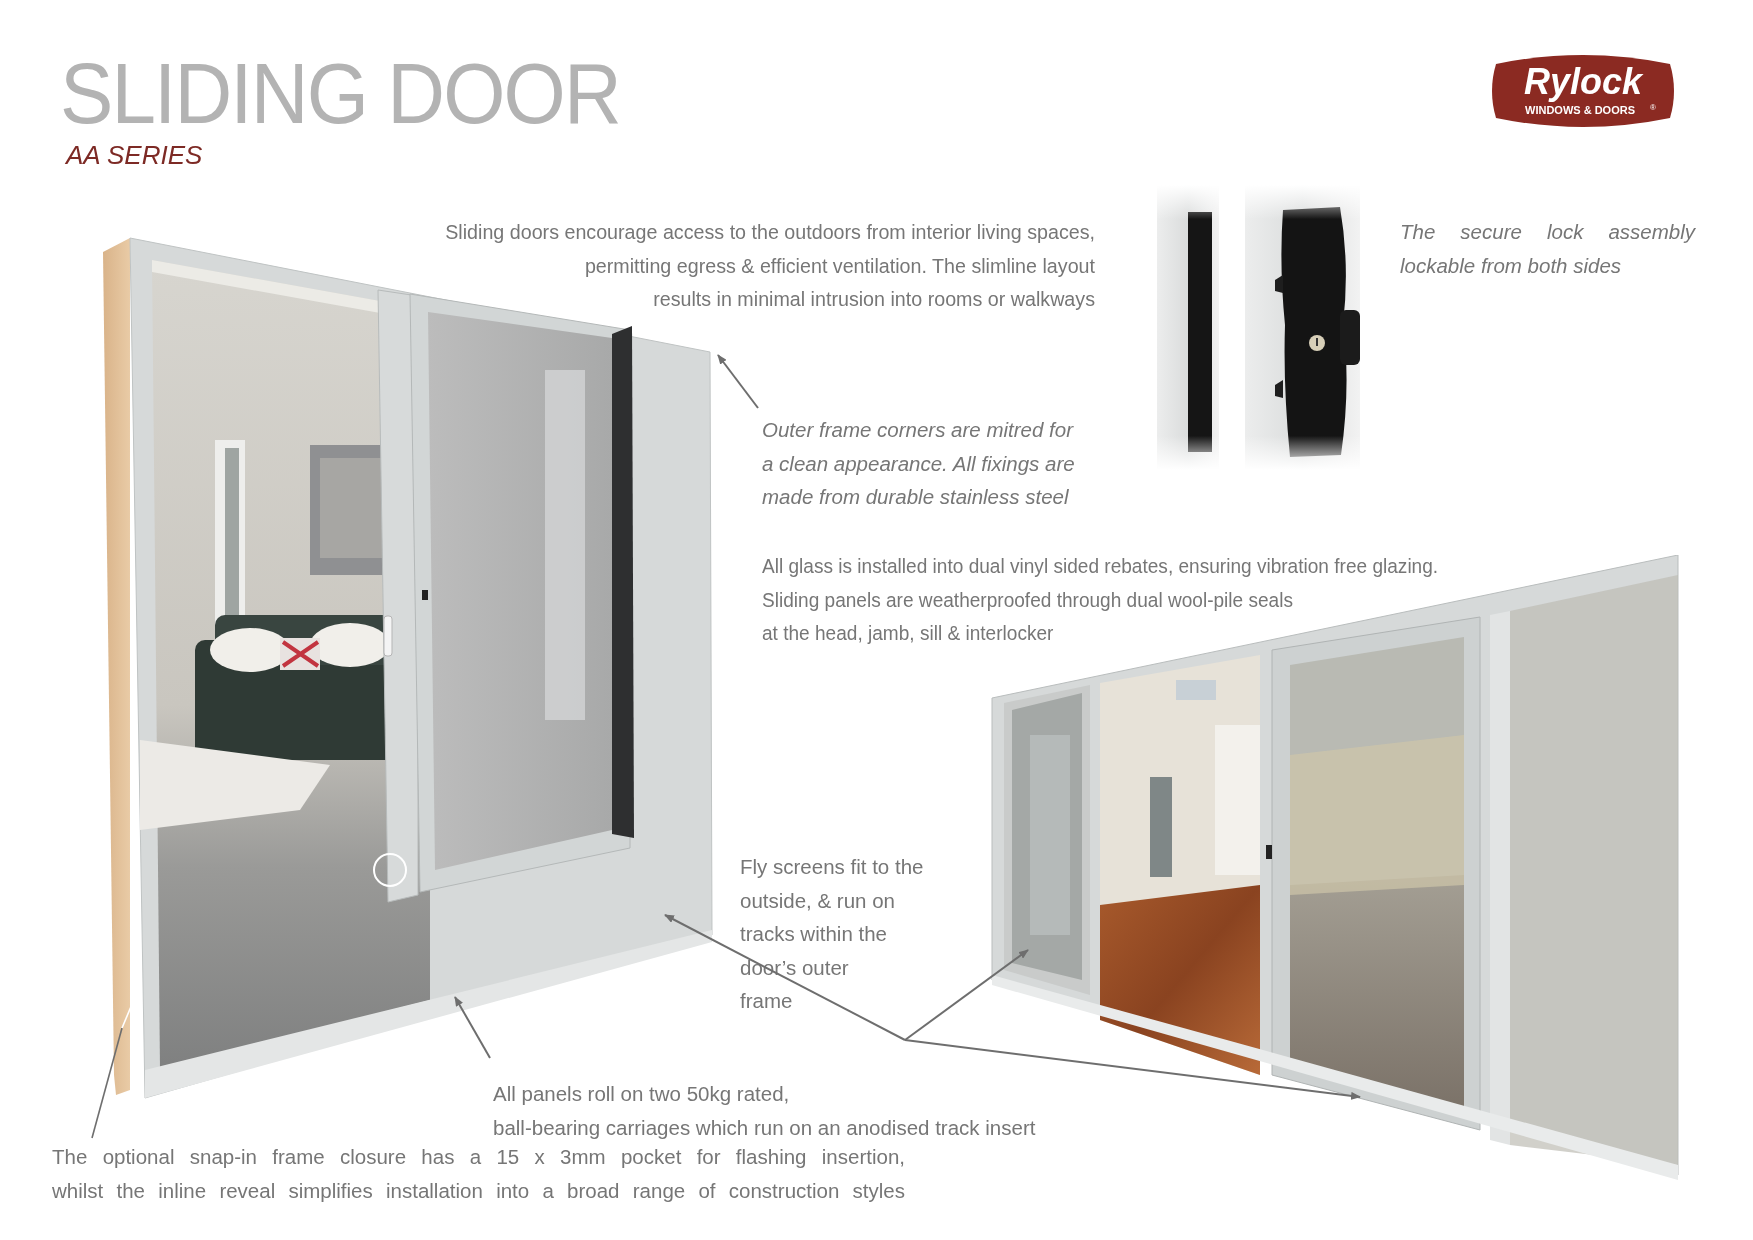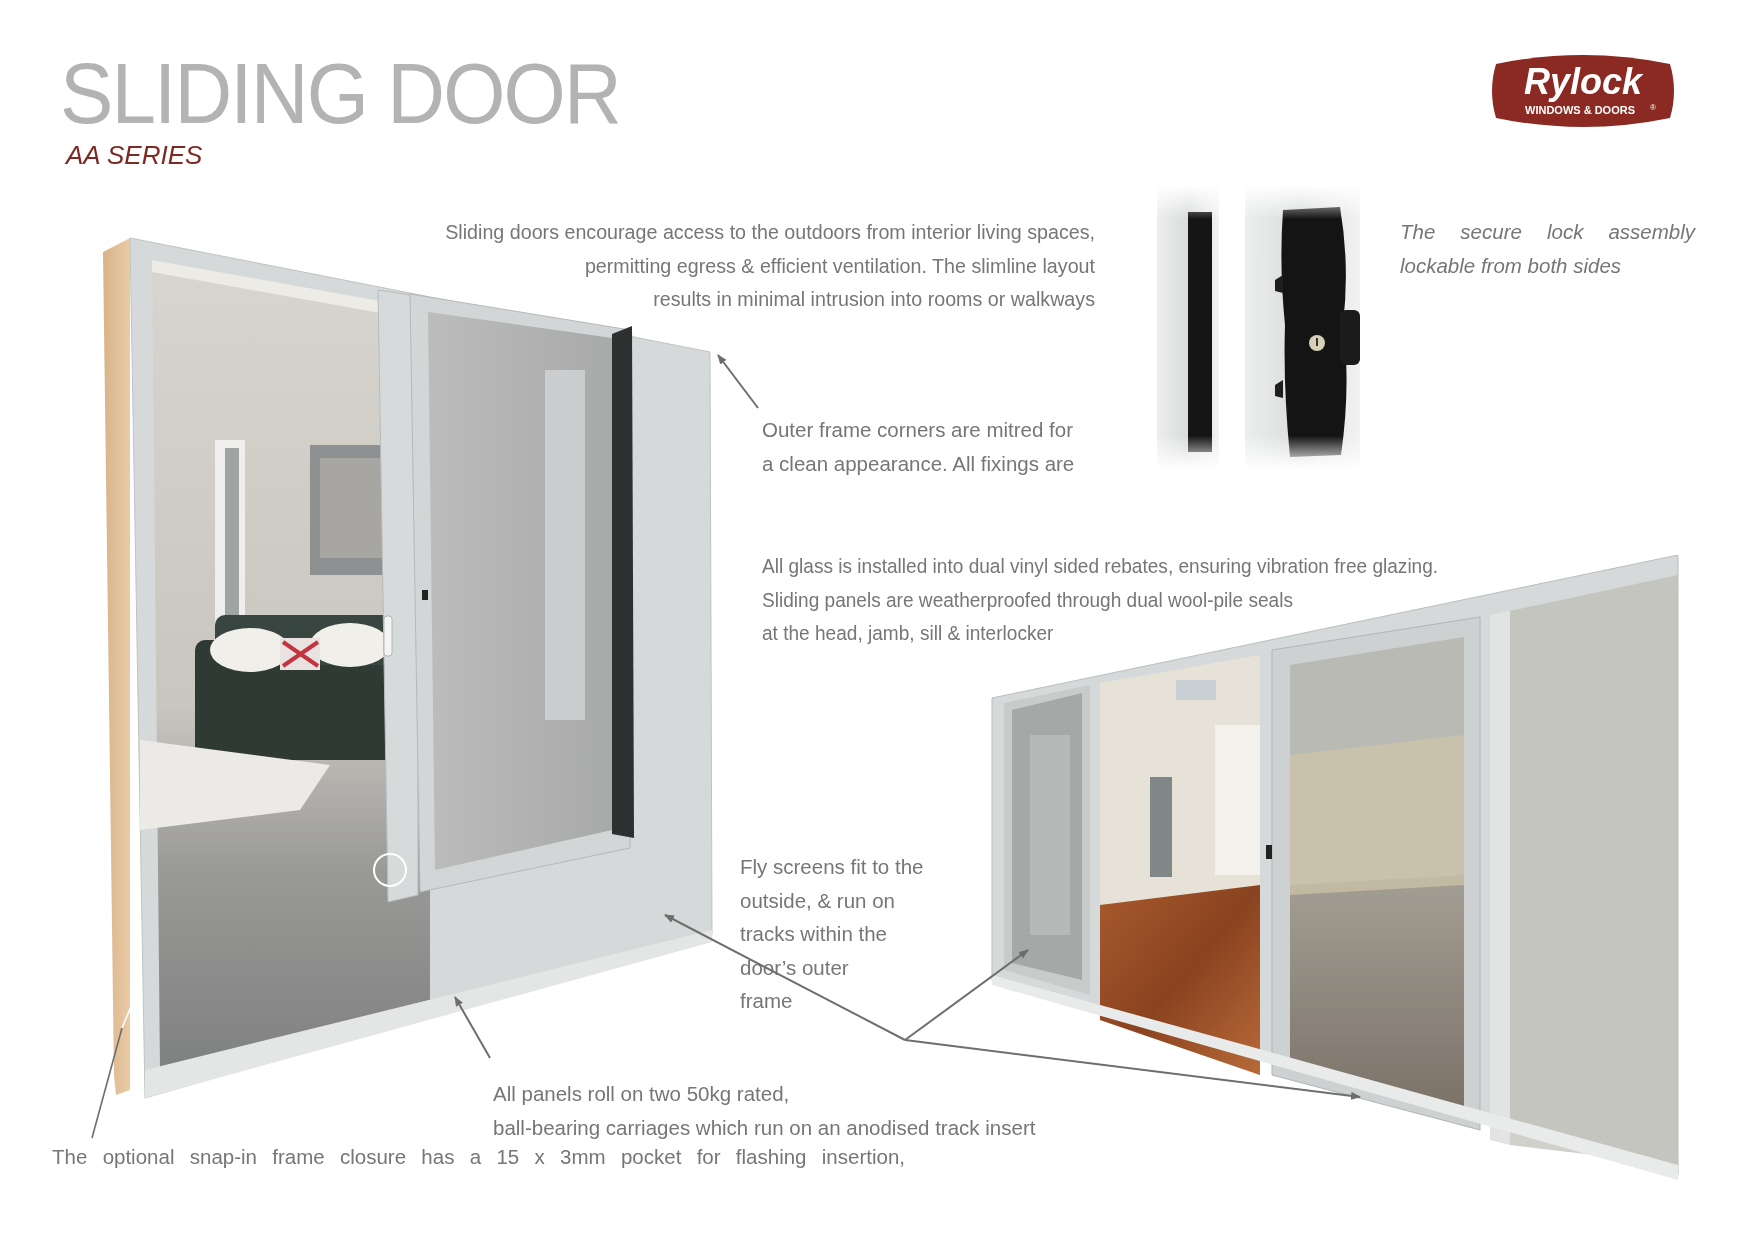--- a/index.html
+++ b/index.html
@@ -7,21 +7,21 @@
   .abs{position:absolute;}
   .title{left:60px;top:50px;font-size:86px;font-weight:300;color:#b3b3b3;letter-spacing:-2px;line-height:1;font-family:"Liberation Sans",sans-serif;transform:scaleX(0.93);transform-origin:left top;}
   .subtitle{left:66px;top:142px;font-size:26px;font-style:italic;color:#7d2a25;line-height:1;}
   .logo{left:1488px;top:50px;width:190px;height:82px;}
   .logo svg{width:100%;height:100%;display:block;}
   .para{font-size:20.5px;line-height:33.5px;color:#767676;font-family:"Liberation Sans Narrow","Liberation Sans",sans-serif;}
   .right{text-align:right;}
   .just{text-align:justify;text-align-last:left;font-style:italic;}
   .p1{left:330px;top:215px;width:765px;transform:scaleX(0.96);transform-origin:right top;}
   .p2{left:1400px;top:215px;width:295px;}
-  .p3{left:762px;top:413px;width:340px;}
+  .p3{left:762px;top:413px;width:340px;font-style:italic;}
   .p4{left:762px;top:549px;width:860px;}
   .p5{left:740px;top:850px;width:225px;}
   .p6{left:493px;top:1057px;width:660px;margin-top:20px;}
   .p7{left:52px;top:1140px;width:853px;}
   .photo{position:absolute;overflow:hidden;}
   svg.overlay{position:absolute;left:0;top:0;width:1753px;height:1240px;pointer-events:none;}
 </style>
 </head>
 <body>
 
@@ -169,20 +169,21 @@
 </div>
 
 <div class="abs para just p2">
   <div class="just" style="text-align-last:justify;">The secure lock assembly</div>
   <div>lockable from both sides</div>
 </div>
 
 <div class="abs para p3">
   <div>Outer frame corners are mitred for</div>
   <div>a clean appearance. All fixings are</div>
+  <div>made from durable stainless steel</div>
 </div>
 
 <div class="abs para p4" style="transform:scaleX(0.93);transform-origin:left top;">
   <div>All glass is installed into dual vinyl sided rebates, ensuring vibration free glazing.</div>
   <div>Sliding panels are weatherproofed through dual wool-pile seals</div>
   <div>at the head, jamb, sill &amp; interlocker</div>
 </div>
 
 <div class="abs para p5">
   <div>Fly screens fit to the</div>
@@ -192,20 +193,21 @@
   <div style="padding-right:30px;">frame</div>
 </div>
 
 <div class="abs para p6">
   <div>All panels roll on two 50kg rated,</div>
   <div>ball-bearing carriages which run on an anodised track insert</div>
 </div>
 
 <div class="abs para p7">
   <div style="text-align:justify;text-align-last:justify;">The optional snap-in frame closure has a 15 x 3mm pocket for flashing insertion,</div>
+  <div style="text-align:justify;text-align-last:justify;">whilst the inline reveal simplifies installation into a broad range of construction styles</div>
 </div>
 
 <svg class="overlay" viewBox="0 0 1753 1240">
   <defs>
     <marker id="ah" markerWidth="10" markerHeight="8" refX="9" refY="4" orient="auto" markerUnits="userSpaceOnUse">
       <polygon points="0,0 10,4 0,8" fill="#6e6e6e"></polygon>
     </marker>
     <marker id="ahw" markerWidth="10" markerHeight="8" refX="9" refY="4" orient="auto" markerUnits="userSpaceOnUse">
       <polygon points="0,0 10,4 0,8" fill="#ffffff"></polygon>
     </marker>

